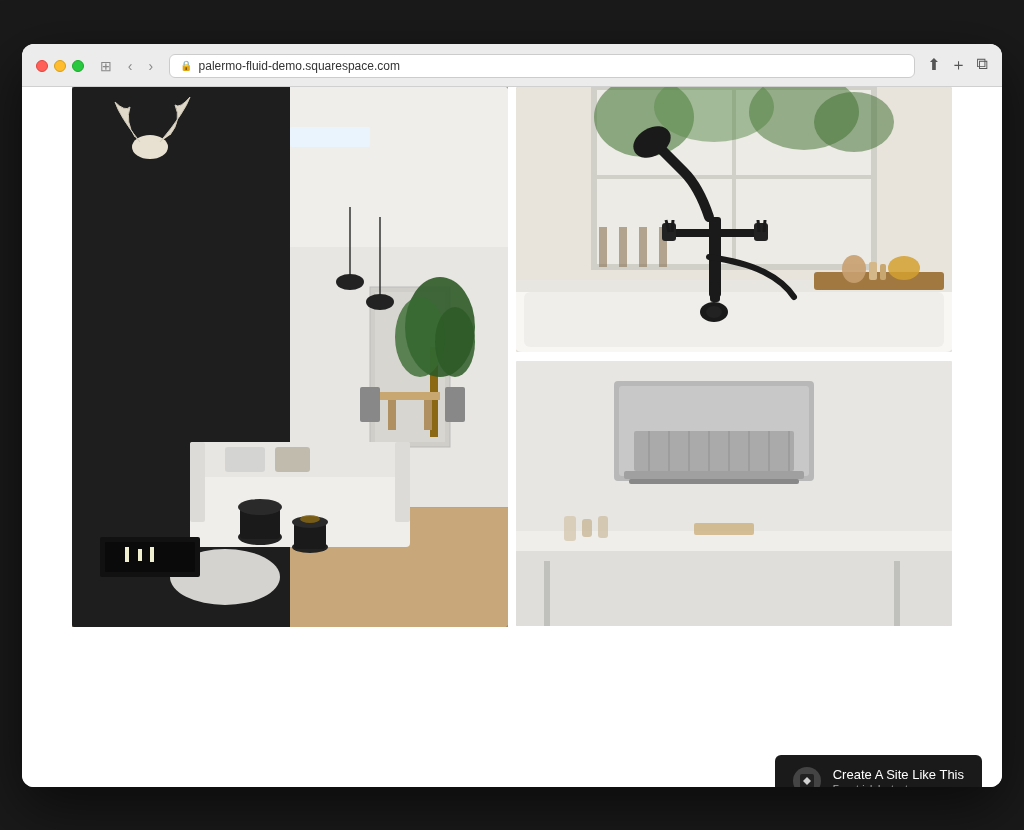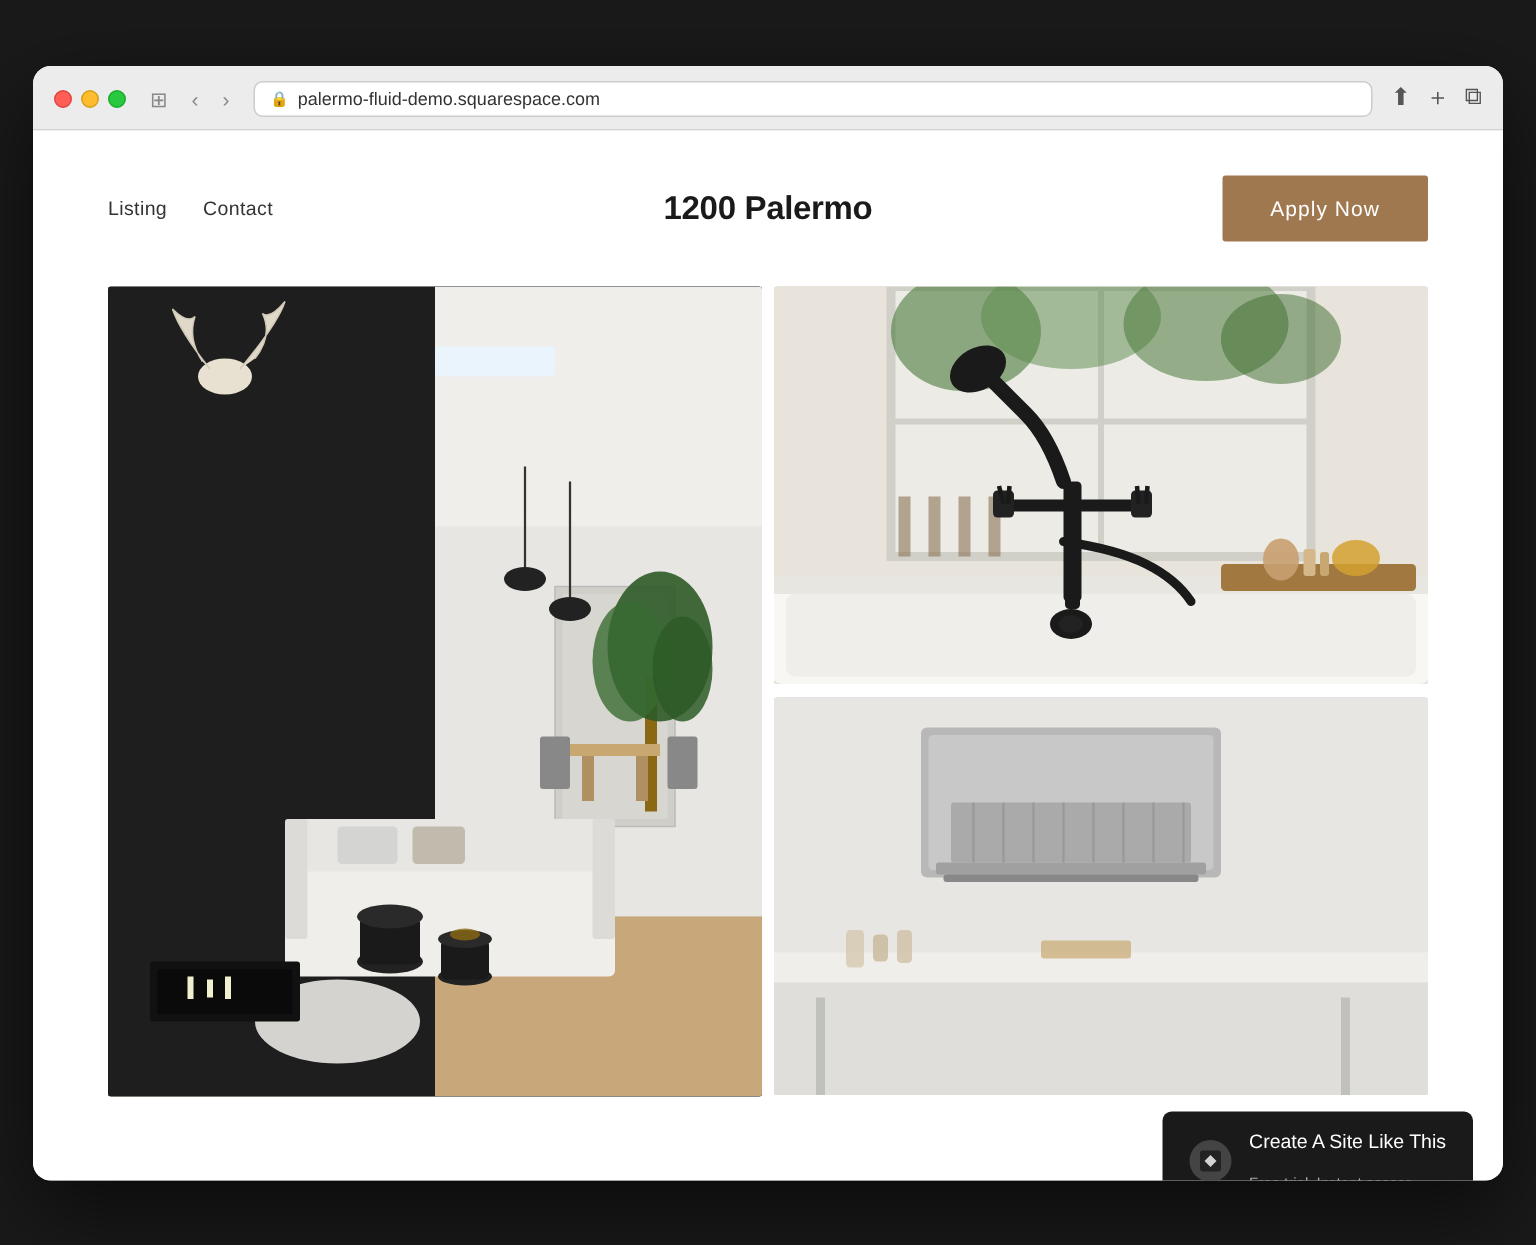--- a/index.html
+++ b/index.html
@@ -198,21 +198,21 @@
       display: flex;
       align-items: center;
       justify-content: center;
       font-size: 14px;
       color: white;
     }
 
     .sq-badge-text {
       display: flex;
       flex-direction: column;
-      gap: 16px;
+      gap: 2px;
     }
 
     .sq-badge-sub {
       font-size: 10px;
       color: #aaa;
     }
 
     
     .scene-svg {
       width: 100%;
@@ -244,30 +244,20 @@
 
     <div class="browser-actions">
       <span>⬆</span>
       <span>＋</span>
       <span>⧉</span>
     </div>
   </div>
 
   <div class="site-content">
 
-    <header class="site-header">
-      <nav class="nav-links">
-        <a class="nav-link">Listing</a>
-        <a class="nav-link">Contact</a>
-      </nav>
-
-      <h1 class="site-title">1200 Palermo</h1>
-
-      <button class="apply-btn">Apply Now</button>
-    </header>
 
     <div class="photo-grid">
 
       <div class="photo-left">
         <svg class="scene-svg" viewBox="0 0 440 540" preserveAspectRatio="xMidYMid slice" xmlns="http://www.w3.org/2000/svg">
 
           <rect width="440" height="540" fill="#1a1a1a"></rect>
 
           <polygon points="0,0 440,0 440,180 0,240" fill="#f0eeea"></polygon>
 

